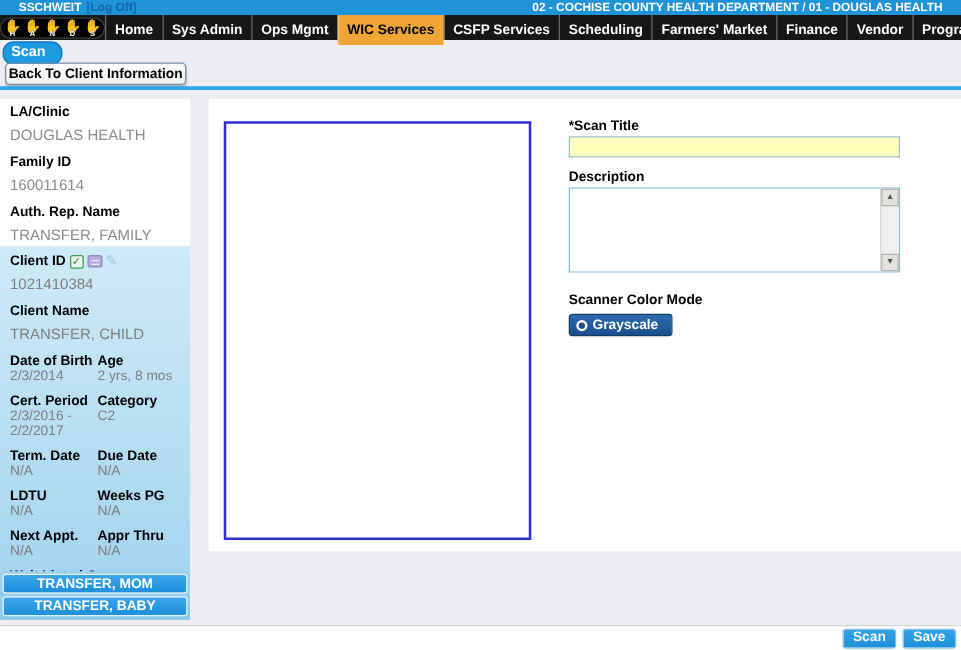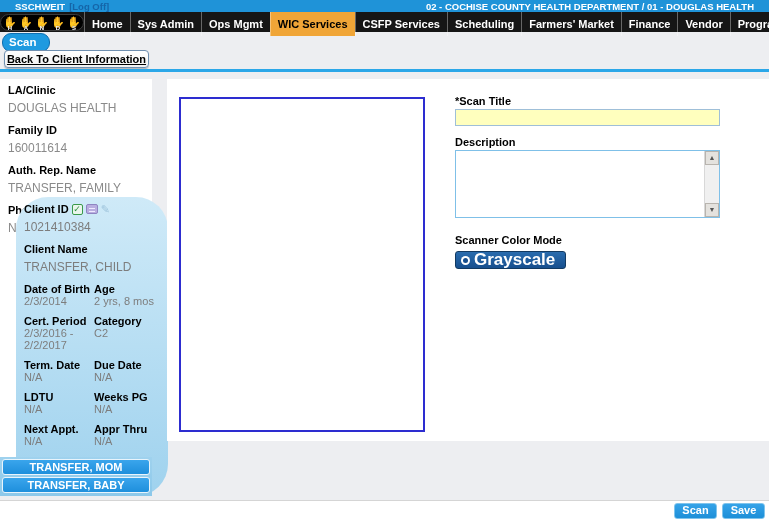--- a/index.html
+++ b/index.html
@@ -62,41 +62,39 @@
     border: 1px solid #0f6fb0;
   }
   .back-btn {
     position: absolute; left: 4px; top: 50px; width: 145px; height: 18px;
     background: linear-gradient(#ffffff, #f2f2f2);
     border: 1px solid #6f8fb0; border-radius: 4px;
     font-weight: bold; font-size: 11px; color: #000;
     box-shadow: 0 1px 1px rgba(0,0,0,0.25);
     cursor: pointer;
     font-family: "Liberation Sans", sans-serif;
-    text-decoration: underline;
   }
   .blue-divider {
     position: absolute; left: 0; top: 69px; width: 769px; height: 3px;
     background: #2ba7e8;
   }
 
   
   .sidebar {
     position: absolute; left: 0; top: 79px; width: 152px; height: 417px;
     background: #fff;
   }
   .sidebar .top-fields { padding: 5px 0 0 8px; }
   .field { margin-bottom: 9px; }
   .field .lbl { font-weight: bold; color: #000; font-size: 11px; }
   .field .val { color: #8a8a8a; font-size: 12px; margin-top: 5px; white-space: pre-line; }
   .client-section-wrap {
-    position: absolute; left: 16px; top: 197px; width: 152px; height: 299px;
+    position: absolute; left: 0; top: 197px; width: 152px; height: 299px;
     background: linear-gradient(#cfeaf8, #9fd2ee);
     padding: 6px 0 0 8px;
-    border-radius: 32px;
   }
   .cid-row { display: flex; align-items: center; gap: 3px; }
   .icon-check {
     width: 11px; height: 11px; border: 1px solid #3a9a4a; background: #eaf6ec;
     color: #2f8f3f; font-size: 9px; line-height: 9px; text-align: center;
     border-radius: 2px;
   }
   .icon-card {
     width: 12px; height: 10px; background: #b9aee0; border: 1px solid #8f85c2;
     border-radius: 2px; position: relative;
@@ -161,21 +159,21 @@
   .sb-arrow {
     height: 14px; background: #e4e2de; border: 1px solid #b8b4ae;
     font-size: 7px; line-height: 12px; text-align: center; color: #555;
     cursor: pointer;
   }
   .color-mode { margin-top: 16px; }
   .grayscale-btn {
     margin-top: 3px; height: 18px; padding: 0 10px 0 5px;
     background: linear-gradient(#2a6cae, #174f8e);
     border: 1px solid #123a62; border-radius: 3px;
-    color: #fff; font-weight: bold; font-size: 17px;
+    color: #fff; font-weight: bold; font-size: 11px;
     display: inline-flex; align-items: center; gap: 4px;
     cursor: pointer; font-family: "Liberation Sans", sans-serif;
   }
   .radio-dot {
     width: 9px; height: 9px; border-radius: 50%; background: #fff;
     display: inline-block; position: relative;
   }
   .radio-dot::after {
     content: ""; position: absolute; left: 2px; top: 2px;
     width: 5px; height: 5px; border-radius: 50%; background: #174f8e;

